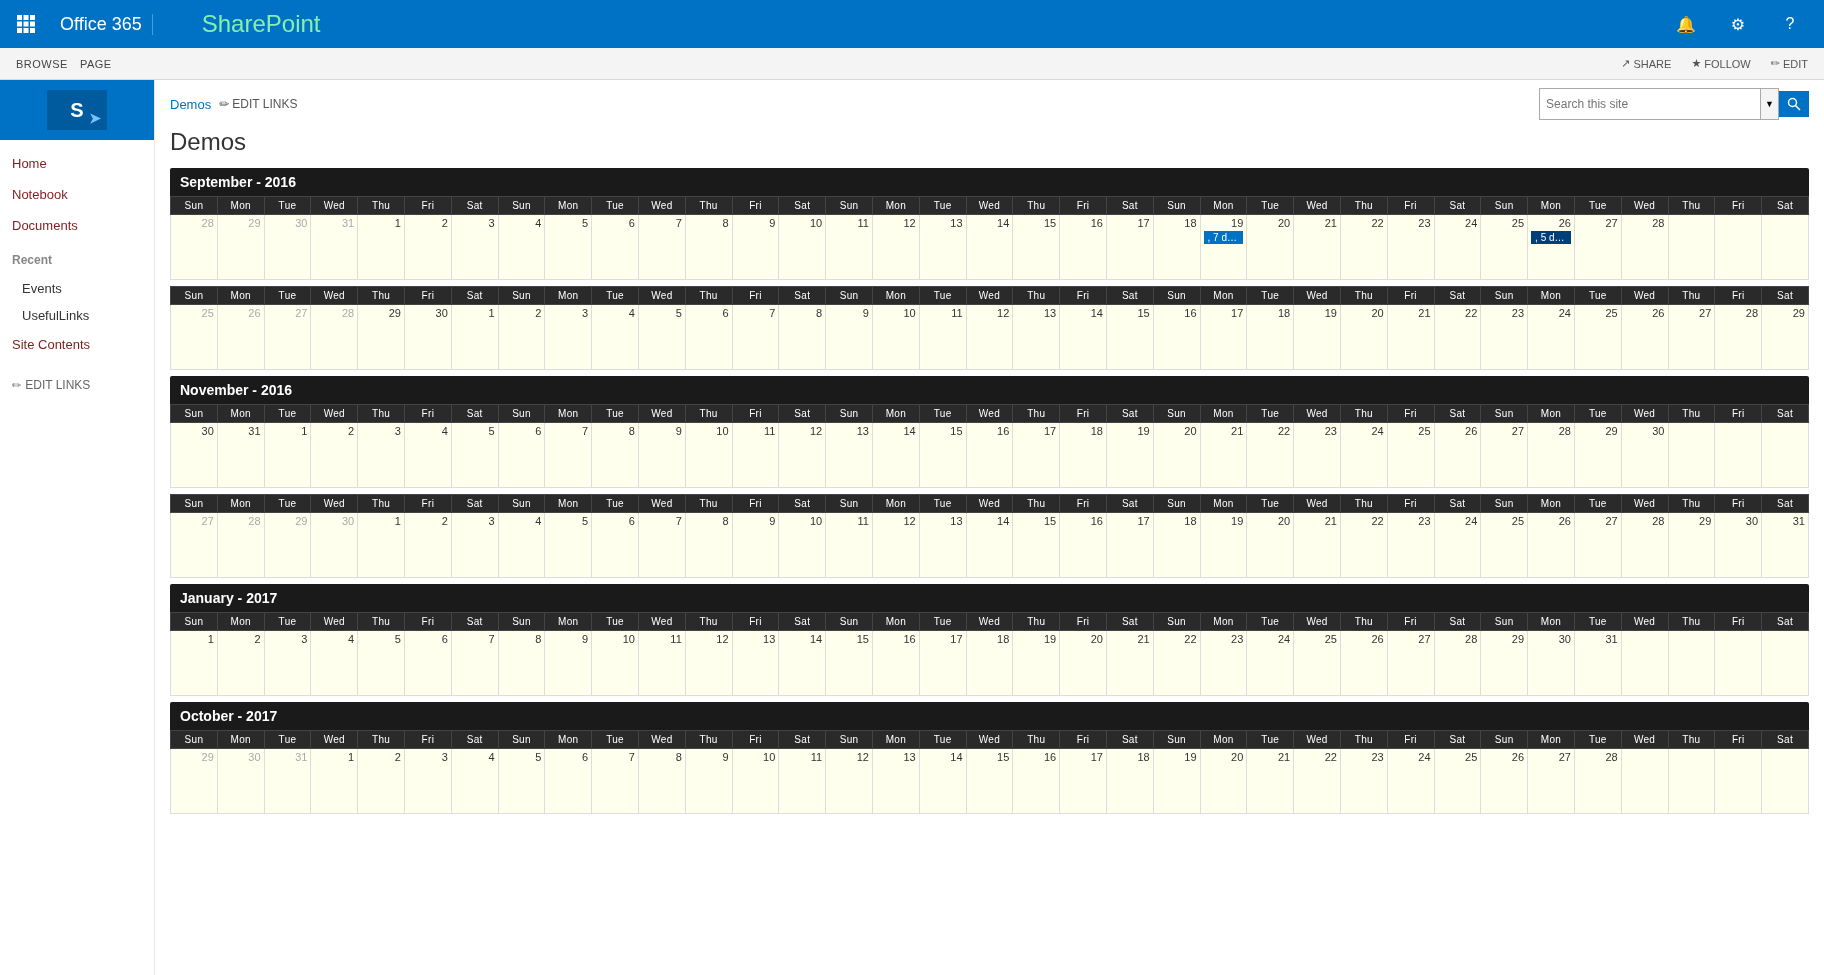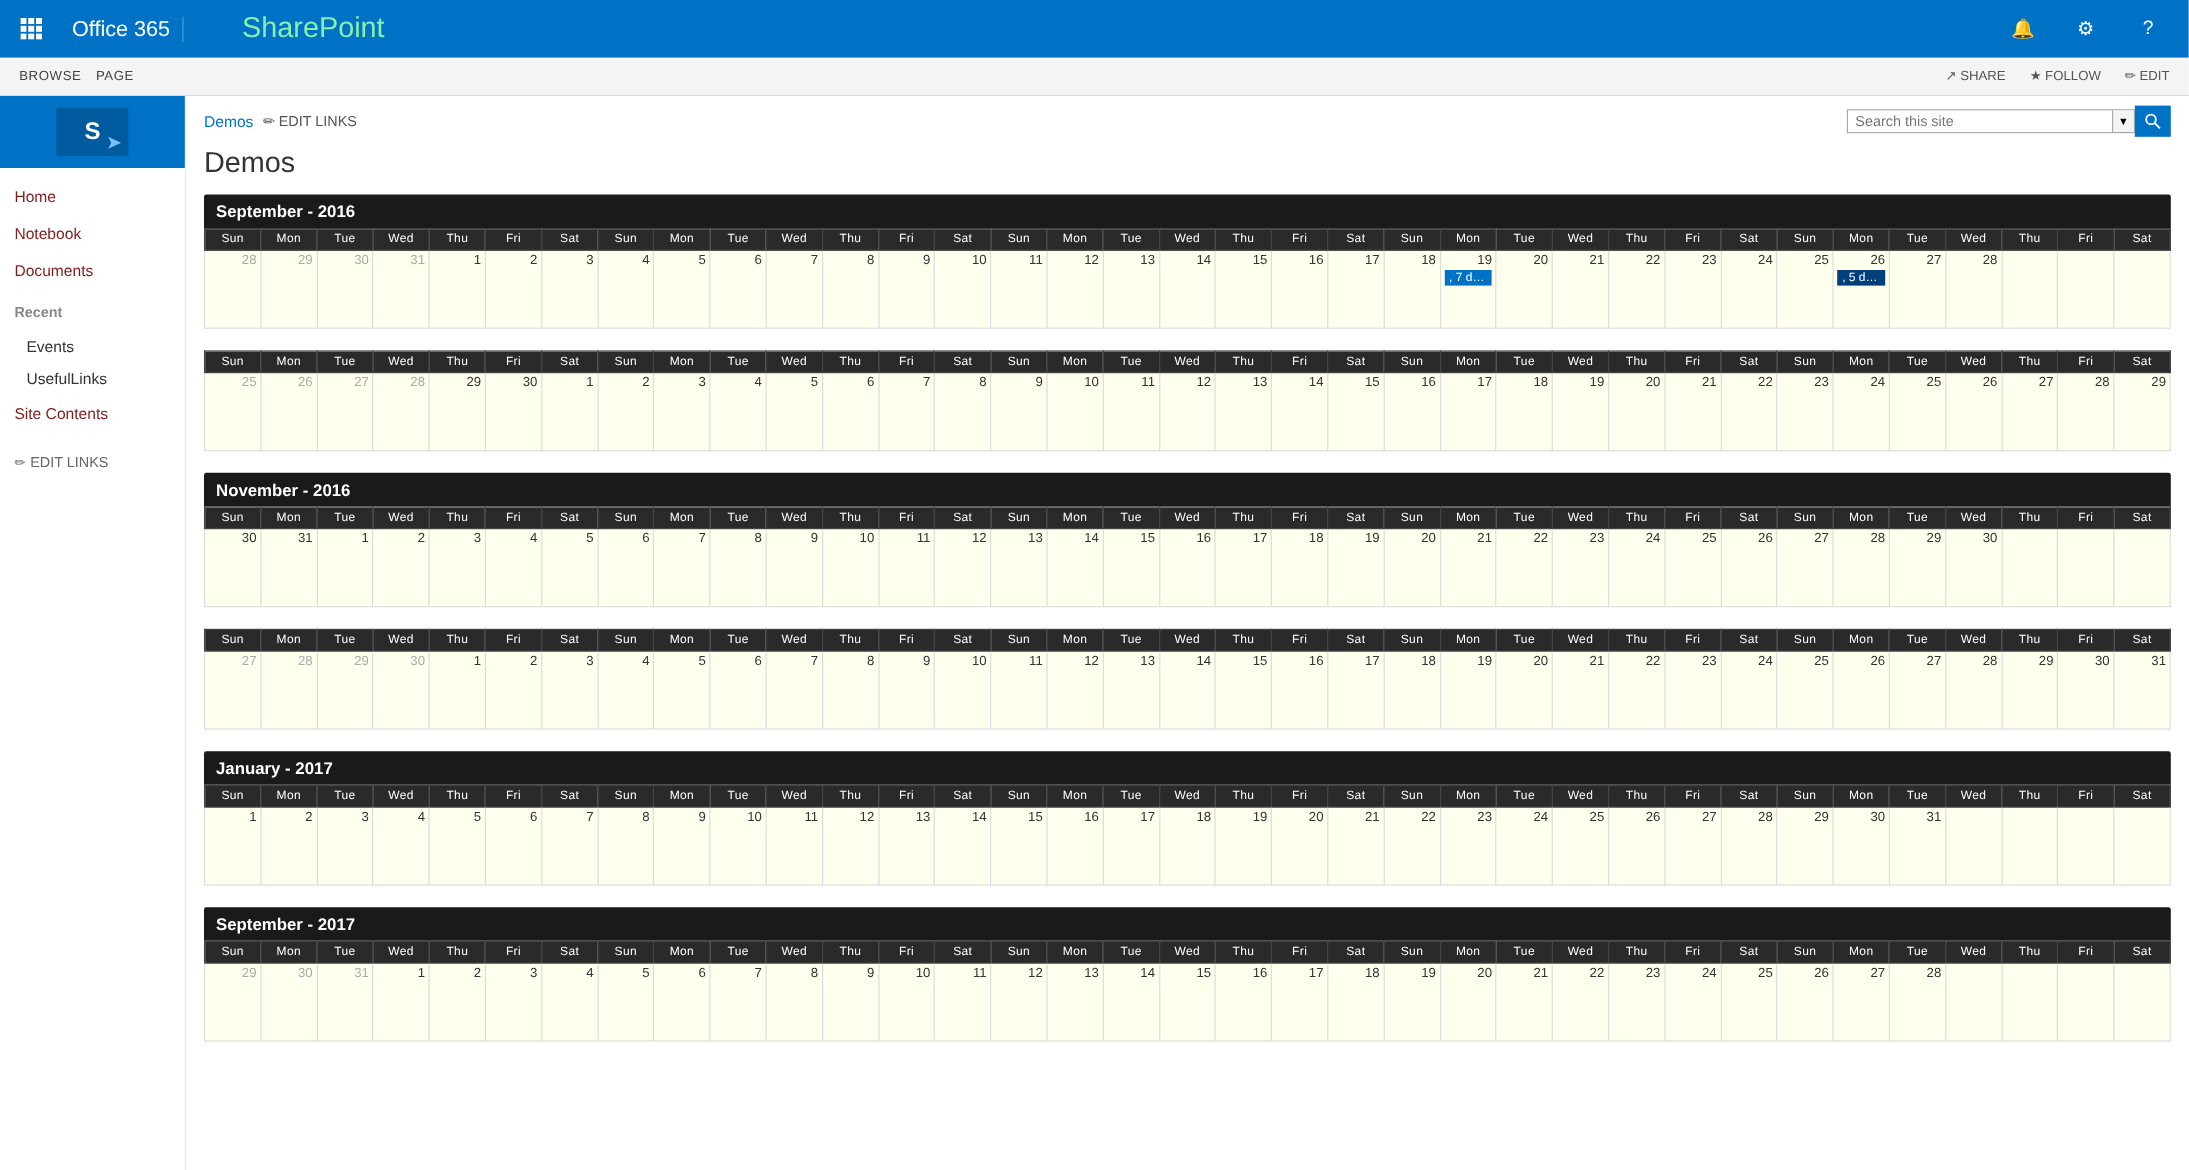--- a/index.html
+++ b/index.html
@@ -129,21 +129,21 @@
     #breadcrumb-edit-links {
       color: #555; font-size: 12px; cursor: pointer;
       display: flex; align-items: center; gap: 3px;
     }
     #search-section {
       display: flex; align-items: center;
     }
     #search-input-wrapper {
       border: 1px solid #aaa;
       display: flex; align-items: center;
-      height: 20px;
+      height: 32px;
     }
     #search-input {
       border: none; outline: none; font-size: 12px; padding: 0 6px;
       width: 220px; color: #999;
     }
     #search-dropdown-btn {
       border-left: 1px solid #aaa;
       padding: 0 4px; height: 100%;
       display: flex; align-items: center; cursor: pointer; background: #f4f4f4;
     }
@@ -153,21 +153,21 @@
     }
     #search-go-btn svg { fill: #fff; }
 
     
     #page-title {
       font-size: 24px; font-weight: 300; color: #333; margin: 4px 0 12px 0;
     }
 
     
     .calendar-section {
-      margin-bottom: 18px;
+      margin-bottom: 6px;
     }
     .calendar-month-header {
       background: #1a1a1a;
       color: #fff;
       font-size: 14px;
       font-weight: 600;
       padding: 6px 10px;
       border-radius: 2px 2px 0 0;
     }
     .calendar-table {
@@ -1052,21 +1052,21 @@
                 </td>
                 <td></td>
                 <td></td>
                 <td></td>
                 <td></td>
               </tr>
             </tbody>
           </table>
         </div>
         <div class="calendar-section">
-          <div class="calendar-month-header">September - 2017</div>
+          <div class="calendar-month-header">October - 2017</div>
           <table class="calendar-table">
             <thead>
               <tr>
                 <th>Sun</th>
                 <th>Mon</th>
                 <th>Tue</th>
                 <th>Wed</th>
                 <th>Thu</th>
                 <th>Fri</th>
                 <th>Sat</th>

